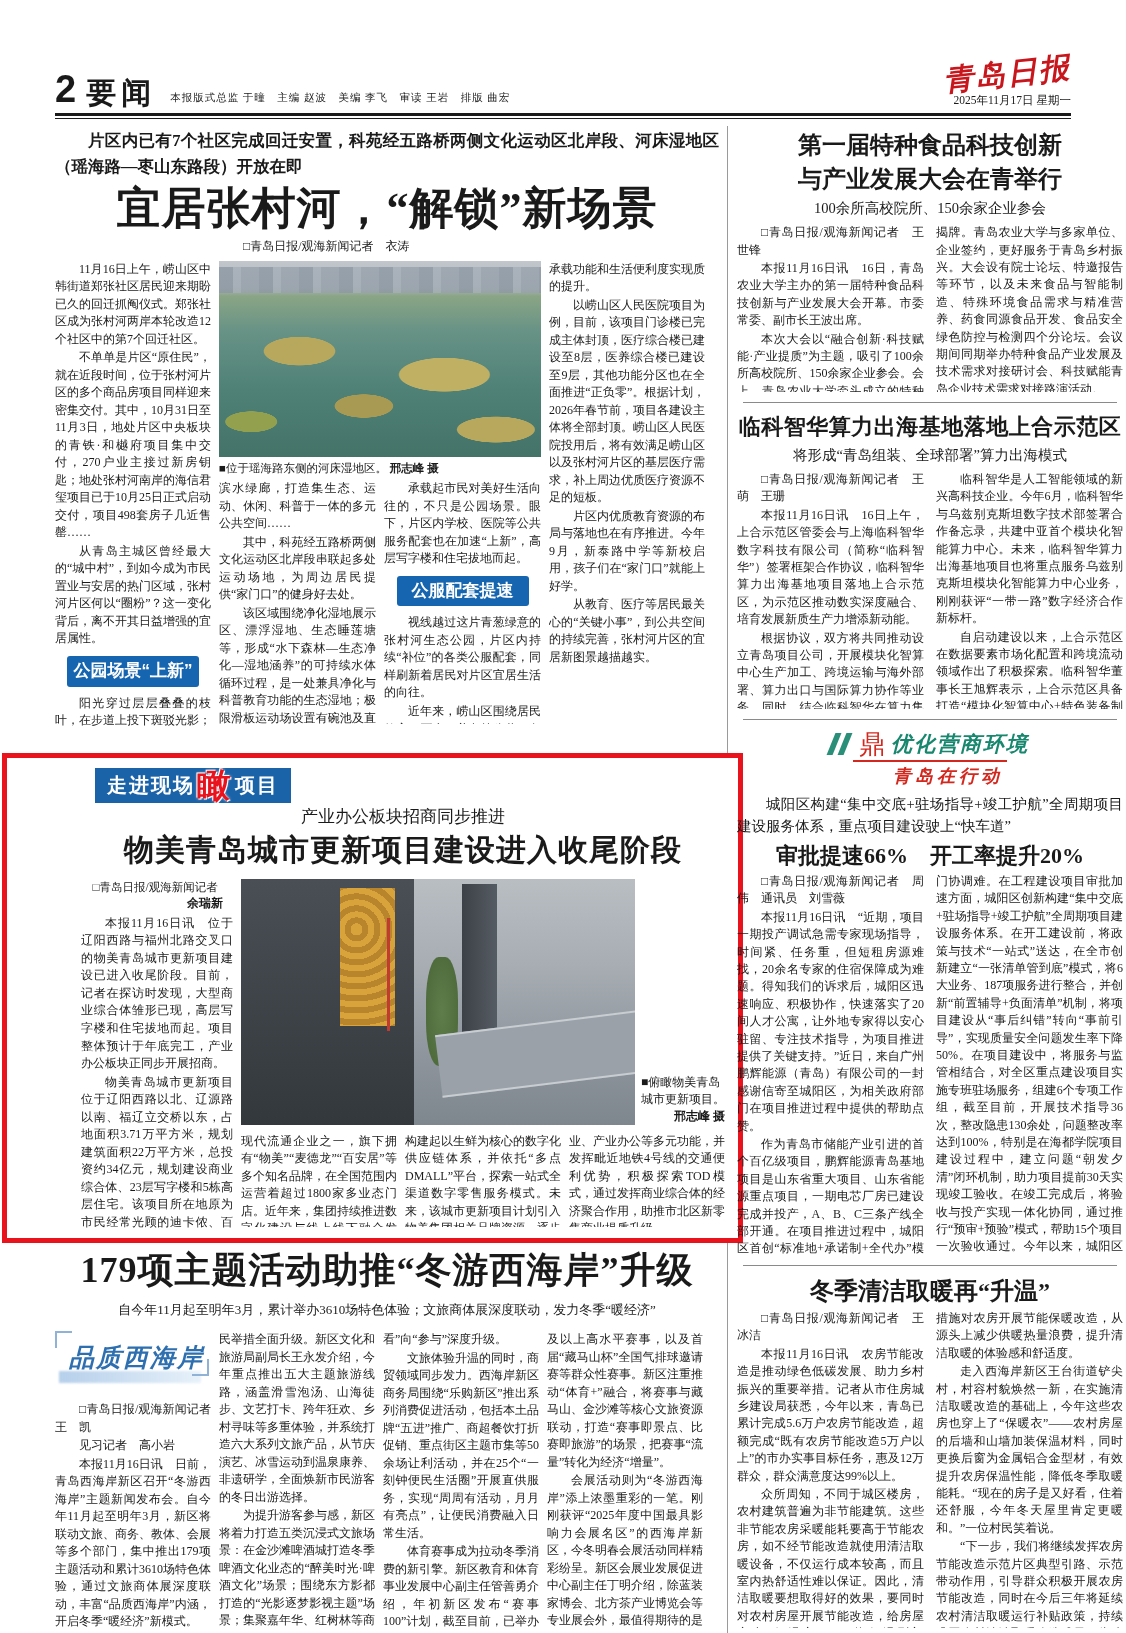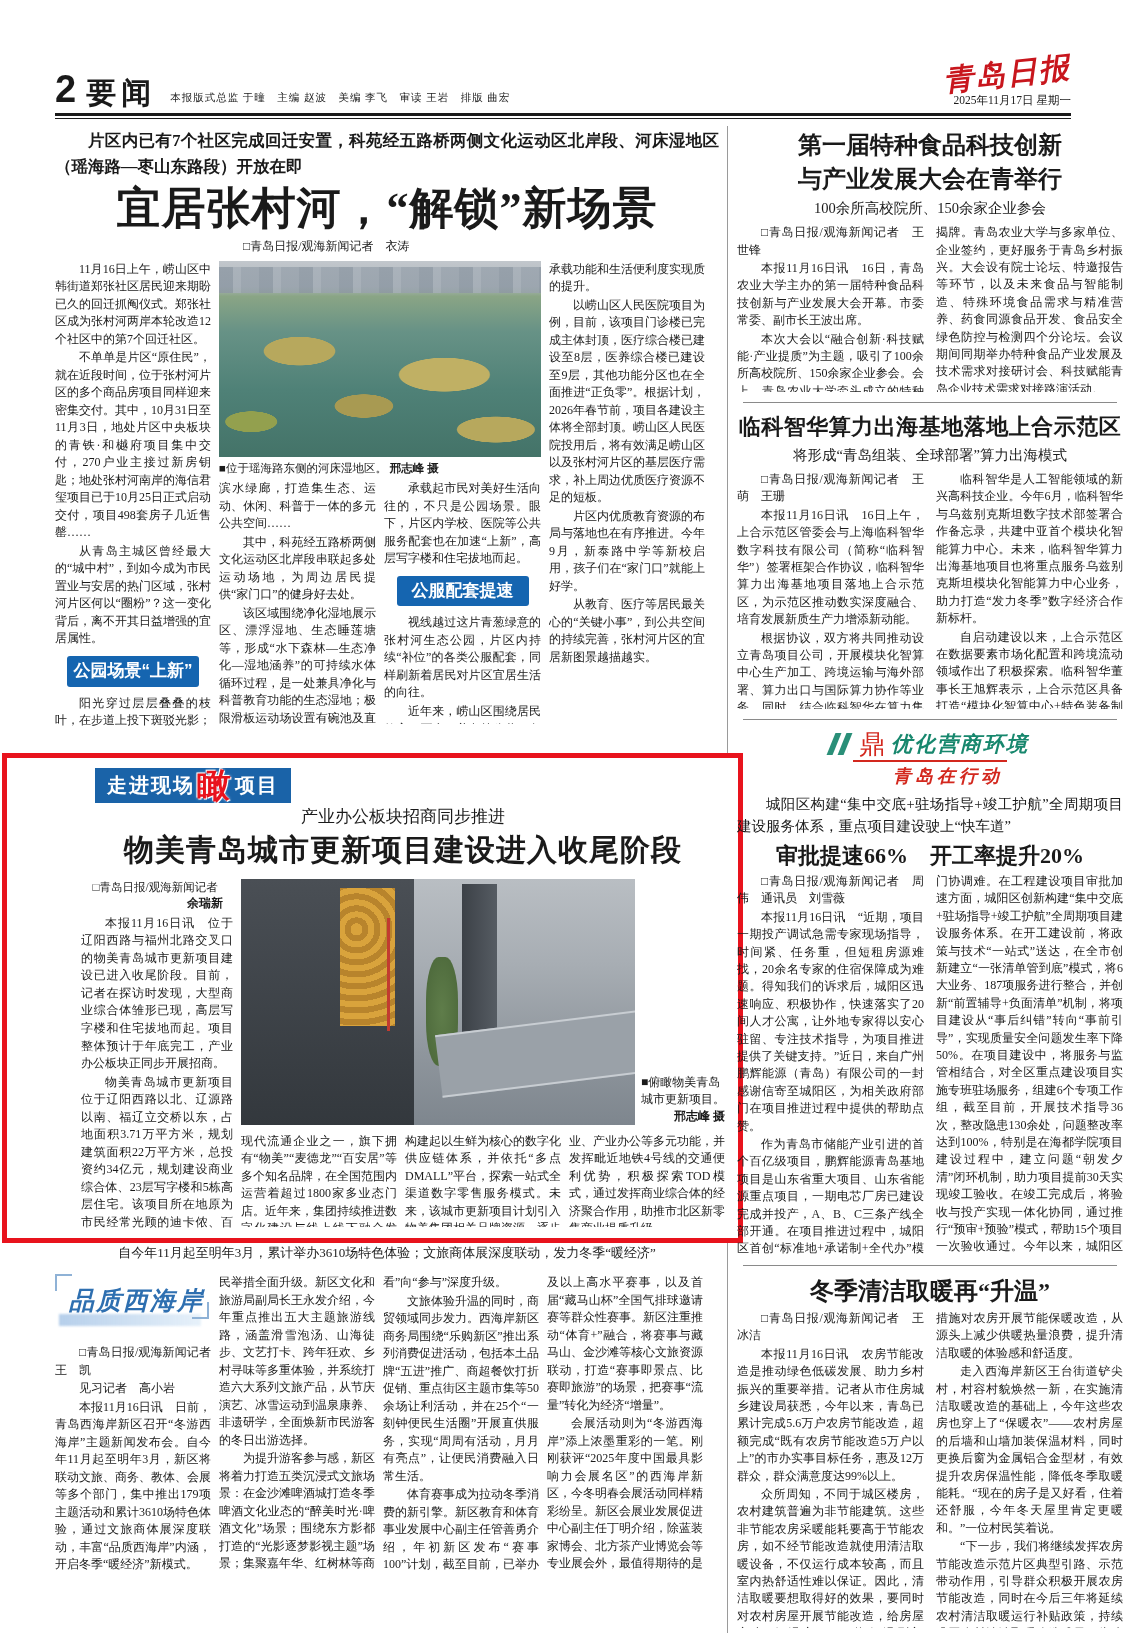--- a/index.html
+++ b/index.html
@@ -223,20 +223,21 @@
             <div class="box-bcol cont">
                 <p>业、产业办公等多元功能，并发挥毗近地铁4号线的交通便利优势，积极探索TOD模式，通过发挥商业综合体的经济聚合作用，助推市北区新零售商业提质升级。</p>
               </div>
           </div>
         </div>
       </div>
     </div>
   </section>
 
   <section id="bottom-article">
+    <h1 class="h1-btm">179项主题活动助推“冬游西海岸”升级</h1>
     <p class="sub-btm">自今年11月起至明年3月，累计举办3610场特色体验；文旅商体展深度联动，发力冬季“暖经济”</p>
     <div class="btm-cols">
       <div class="ncol">
         <div class="west-badge">
           <span class="corner-tl"></span>
           <span class="west-text">品质西海岸</span>
           <span class="west-wash"></span>
           <span class="corner-br"></span>
         </div>
         <div>
@@ -283,21 +284,21 @@
     <article>
       <h2 class="rh1 sz22">临科智华算力出海基地落地上合示范区</h2>
       <p class="rsub">将形成“青岛组装、全球部署”算力出海模式</p>
       <div class="rcols hB">
         <div class="rcol">
             <p>□青岛日报/观海新闻记者　王萌　王珊</p>
             <p>本报11月16日讯　16日上午，上合示范区管委会与上海临科智华数字科技有限公司（简称“临科智华”）签署框架合作协议，临科智华算力出海基地项目落地上合示范区，为示范区推动数实深度融合、培育发展新质生产力增添新动能。</p>
             <p>根据协议，双方将共同推动设立青岛项目公司，开展模块化智算中心生产加工、跨境运输与海外部署、算力出口与国际算力协作等业务。同时，结合临科智华在算力集成和海外交付方面的能力，联动中集等本地优势企业在箱体制造、储能系统、液冷设备等领域的制造基础，形成“青岛组装、全球部署”的算力出海模式。项目落地后，将带动上合示范区本地装备制造、绿色储能、液冷技术等产业集聚发展，加速打造上合组织国家数字经济合作窗口。</p>
           </div>
         <div class="rcol">
-            <p>临科智华是人工智能领域的新兴高科技企业。今年6月，临科智华与乌兹别克斯坦数字技术部签署合作备忘录，共建中亚首个模块化智能算力中心。未来，临科智华算力出海基地项目也将重点服务乌兹别克斯坦模块化智能算力中心业务，助力打造“发力冬季”数字经济合作新标杆。</p>
+            <p>临科智华是人工智能领域的新兴高科技企业。今年6月，临科智华与乌兹别克斯坦数字技术部签署合作备忘录，共建中亚首个模块化智能算力中心。未来，临科智华算力出海基地项目也将重点服务乌兹别克斯坦模块化智能算力中心业务，刚刚获评“一带一路”数字经济合作新标杆。</p>
             <p>自启动建设以来，上合示范区在数据要素市场化配置和跨境流动领域作出了积极探索。临科智华董事长王旭辉表示，上合示范区具备打造“模块化智算中心+特色装备制造+跨境通道”一体化产业链体系的独特优势，以此次签约为契机，企业将深度融入上合示范区建设发展，立足当地完善的产业配套和区位条件，加快算力资源与技术出海，形成“算力+储能”“人工智能+能源”集成式组团发展范例。</p>
           </div>
       </div>
     </article>
     <hr class="sep">
 
     <article>
       <div class="biz-badge">
         <div class="biz-row1">
           <span class="slash"></span>

